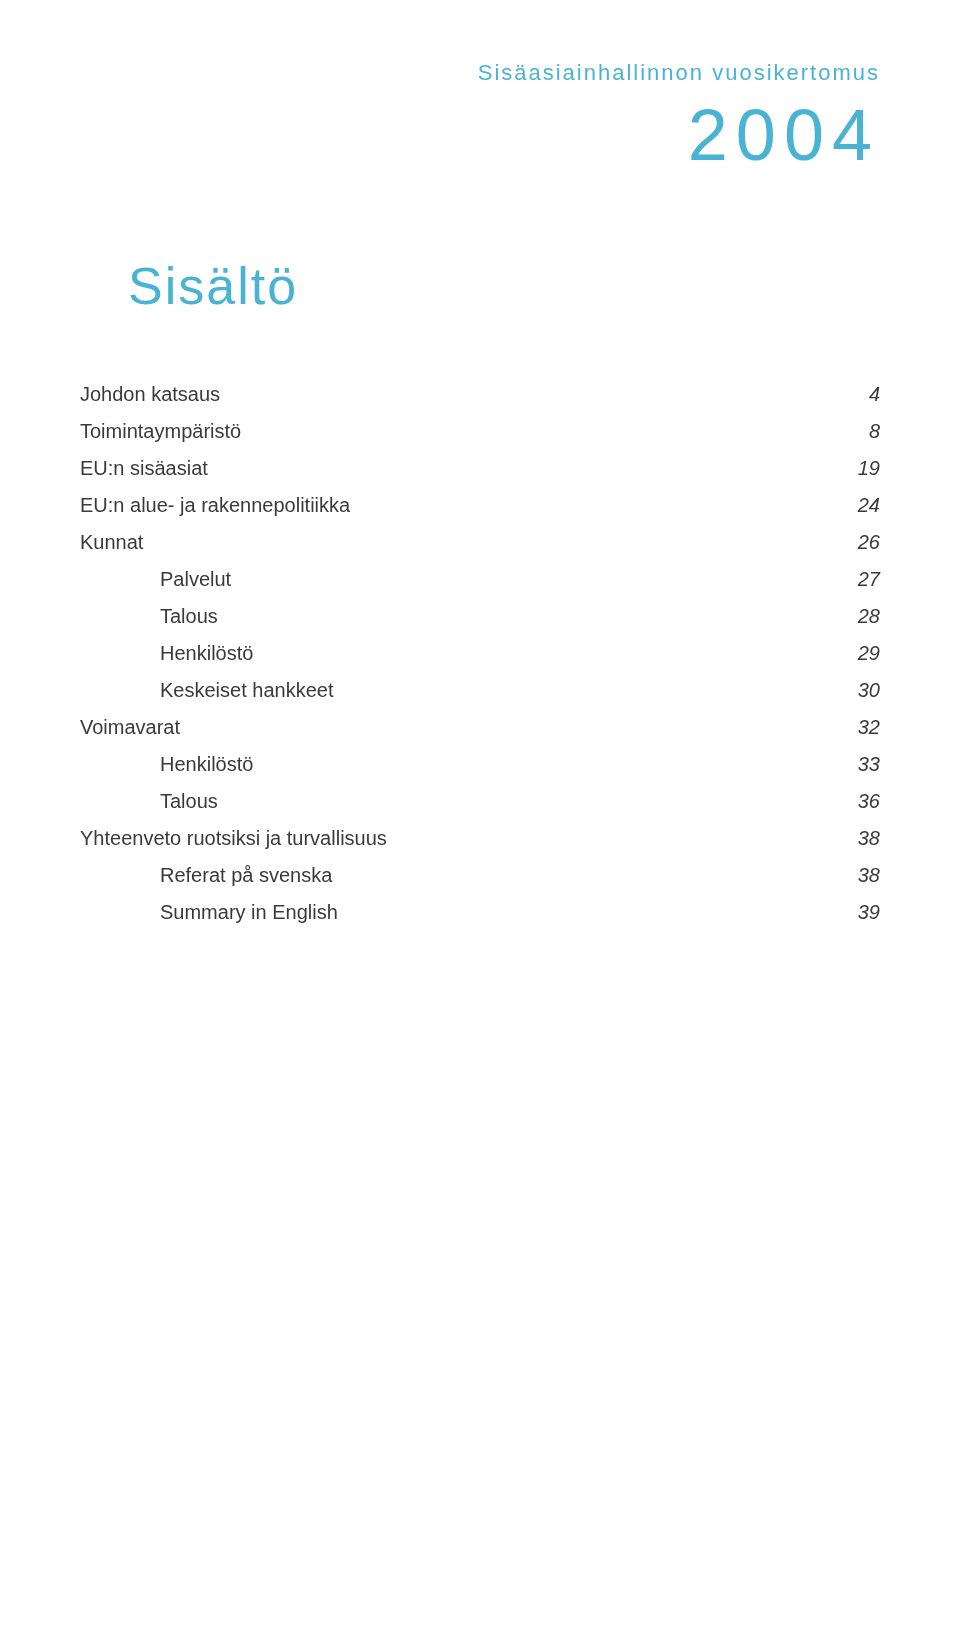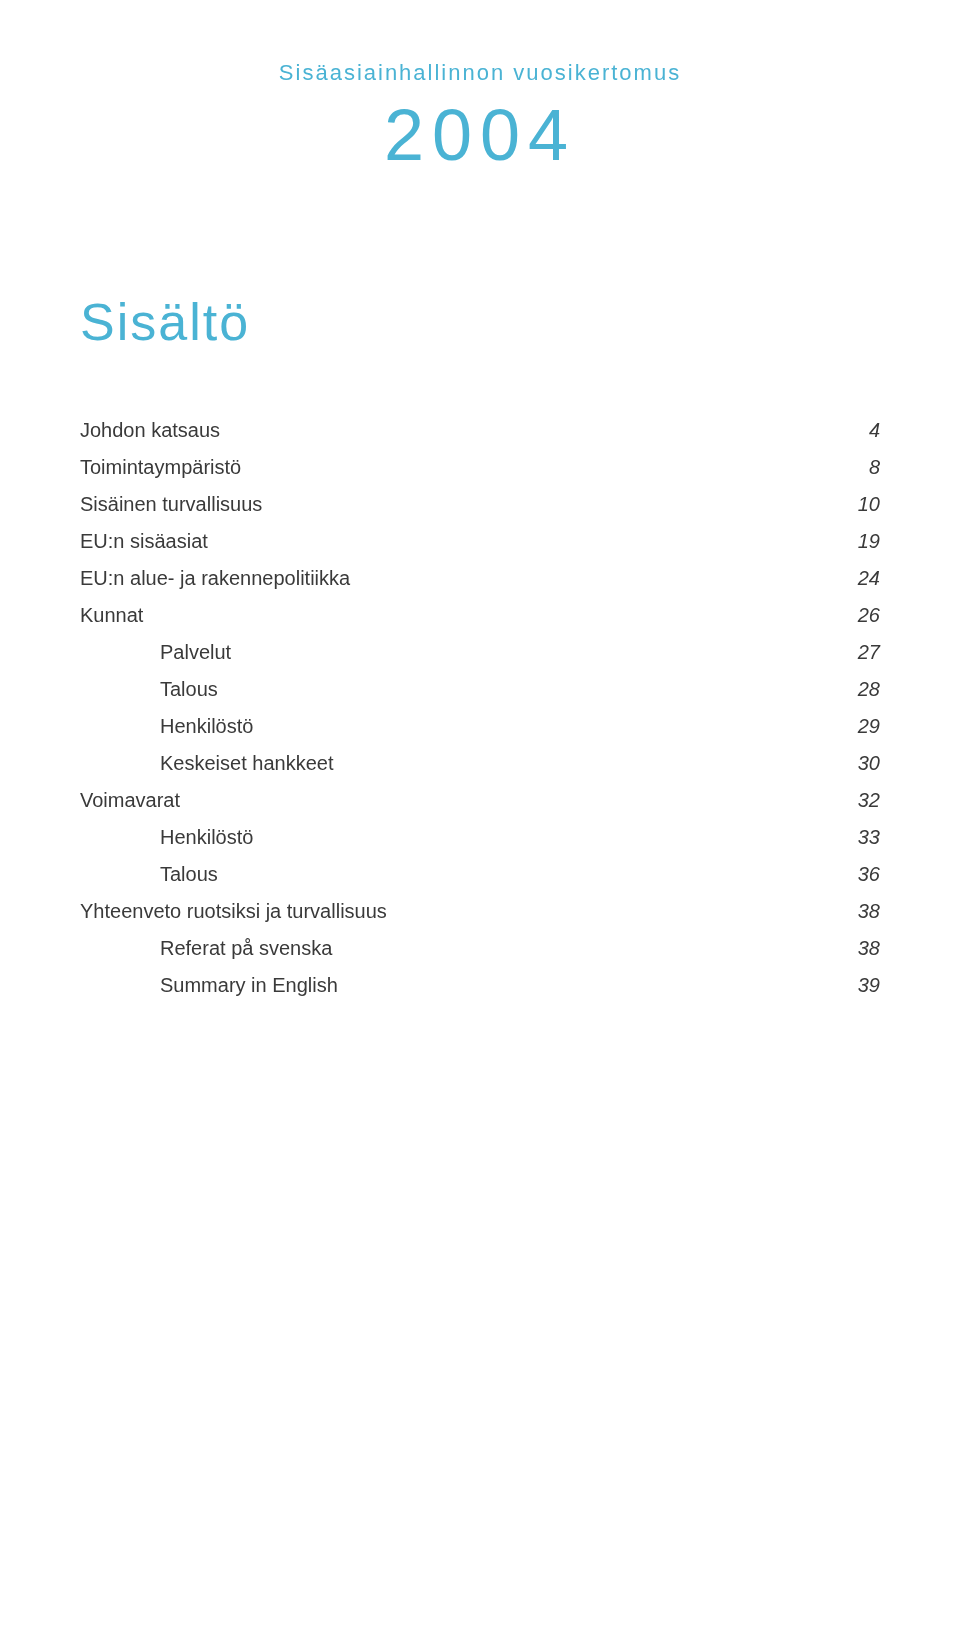--- a/index.html
+++ b/index.html
@@ -18,22 +18,22 @@
 
     .page {
       width: 960px;
       min-height: 1639px;
       background: #fff;
       position: relative;
       padding: 60px 80px 80px 80px;
     }
 
     .header {
-      text-align: center;
-      margin-bottom: 116px;
+      text-align: right;
+      margin-bottom: 80px;
     }
 
     .header-subtitle {
       font-family: Arial, Helvetica, sans-serif;
       font-size: 22px;
       color: #4ab3d4;
       letter-spacing: 2px;
       font-weight: normal;
       margin-bottom: 8px;
     }
@@ -46,20 +46,21 @@
       letter-spacing: 8px;
     }
 
     .section-title {
       font-family: Arial, Helvetica, sans-serif;
       font-size: 52px;
       color: #4ab3d4;
       font-weight: 300;
       letter-spacing: 2px;
       margin-bottom: 60px;
+      margin-left: 48px;
     }
 
     .toc-table {
       width: 100%;
       border-collapse: collapse;
     }
 
     .toc-table tr td {
       padding: 7px 0;
       font-size: 20px;
@@ -100,24 +101,20 @@
 
   <table class="toc-table">
     <tbody id="toc-body">
     <tr>
           <td class="toc-label">Johdon katsaus</td>
           <td class="toc-page">4</td>
         </tr>
         <tr>
           <td class="toc-label">Toimintaympäristö</td>
           <td class="toc-page">8</td>
-        </tr>
-        <tr>
-          <td class="toc-label">Sisäinen turvallisuus</td>
-          <td class="toc-page">10</td>
         </tr>
         <tr>
           <td class="toc-label">EU:n sisäasiat</td>
           <td class="toc-page">19</td>
         </tr>
         <tr>
           <td class="toc-label">EU:n alue- ja rakennepolitiikka</td>
           <td class="toc-page">24</td>
         </tr>
         <tr>

